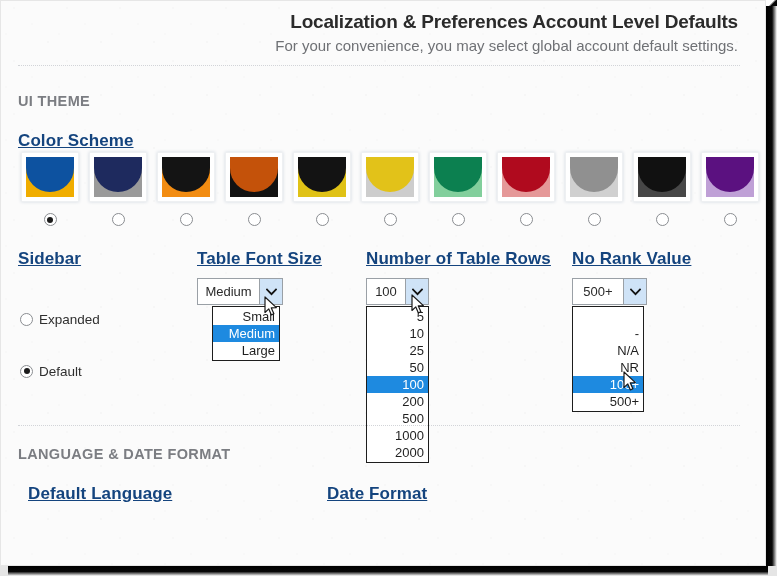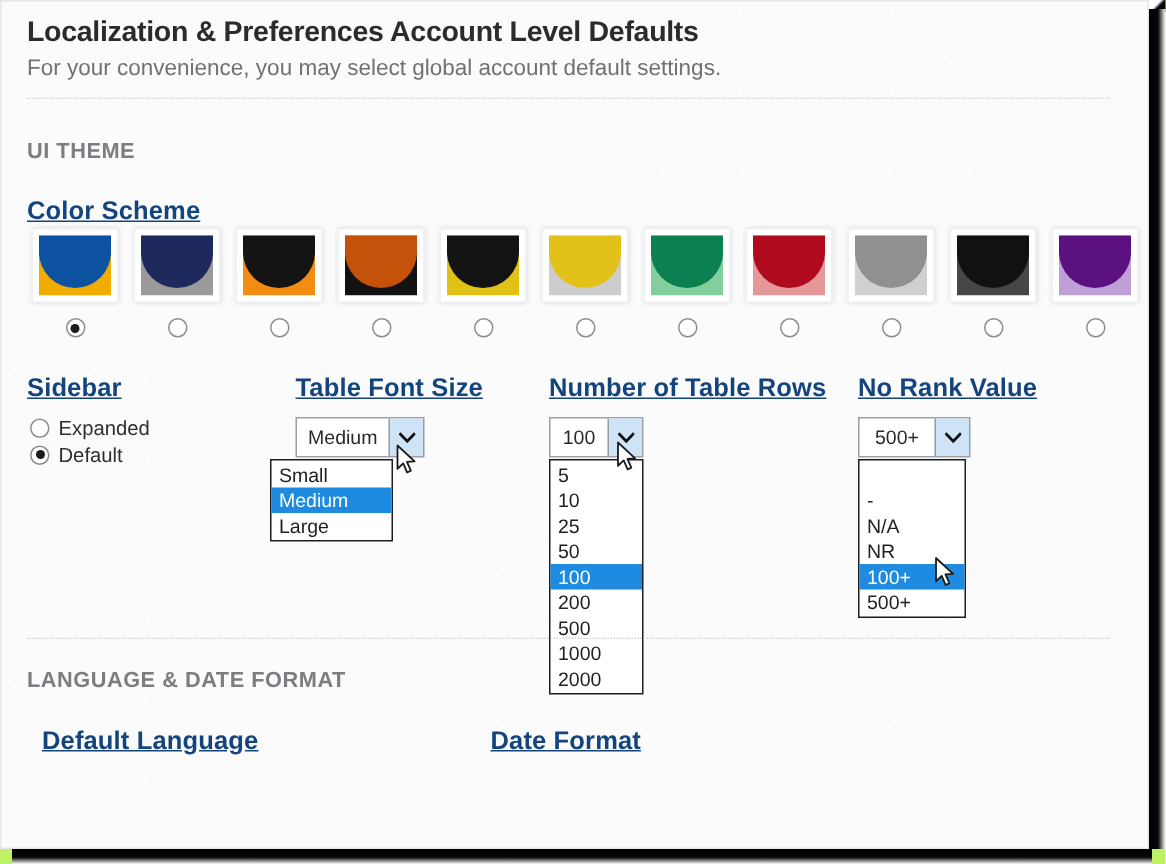--- a/index.html
+++ b/index.html
@@ -13,21 +13,22 @@
     overflow: hidden;
     font-family: "Liberation Sans", sans-serif;
     -webkit-font-smoothing: antialiased;
   }
 
   
   #page {
     position: relative;
     width: 777px;
     height: 576px;
-    background: #bef264;
+    background: #e5e5e5;
+    text-align: right;
   }
   .page-surface {
     position: absolute;
     left: 0; top: 0;
     width: 766px;
     height: 566px;
     background:
       radial-gradient(circle at 13px 7px, rgba(0,0,0,0.020) 0.6px, rgba(0,0,0,0) 1.1px),
       radial-gradient(circle at 31px 23px, rgba(0,0,0,0.017) 0.6px, rgba(0,0,0,0) 1.1px),
       radial-gradient(circle at 47px 41px, rgba(0,0,0,0.022) 0.6px, rgba(0,0,0,0) 1.1px),
@@ -187,20 +188,21 @@
   .radio-group {
     position: absolute;
   }
   .radio-row {
     display: flex;
     align-items: center;
     height: 18px;
     gap: 6px;
     font-size: 13.5px;
     color: #2f2f2f;
+    margin-top: 34px;
   }
   #grp-sidebar { left: 20px; top: 276px; }
   #grp-date    { left: 329px; top: 511px; }
 
   
   .select-box {
     position: absolute;
     box-sizing: border-box;
     border: 1px solid #9aa0a6;
     background: #ffffff;
@@ -246,21 +248,21 @@
     padding: 0 4px 0 5px;
     white-space: nowrap;
   }
   .option-item.selected {
     background: #1e8ae0;
     color: #ffffff;
   }
 
   
   #sel-font-size     { left: 197px; top: 278px; width: 86px; }
-  #list-font-size    { left: 180px; top: 306px; width: 82px; }
+  #list-font-size    { left: 212px; top: 306px; width: 68px; }
   #sel-table-rows    { left: 366px; top: 278px; width: 63px; }
   #list-table-rows   { left: 366px; top: 306px; width: 63px; }
   #sel-no-rank       { left: 572px; top: 278px; width: 75px; }
   #list-no-rank      { left: 572px; top: 306px; width: 72px; }
 
   
   #btn-language {
     position: absolute;
     left: 19px; top: 511px;
     width: 142px; height: 30px;

